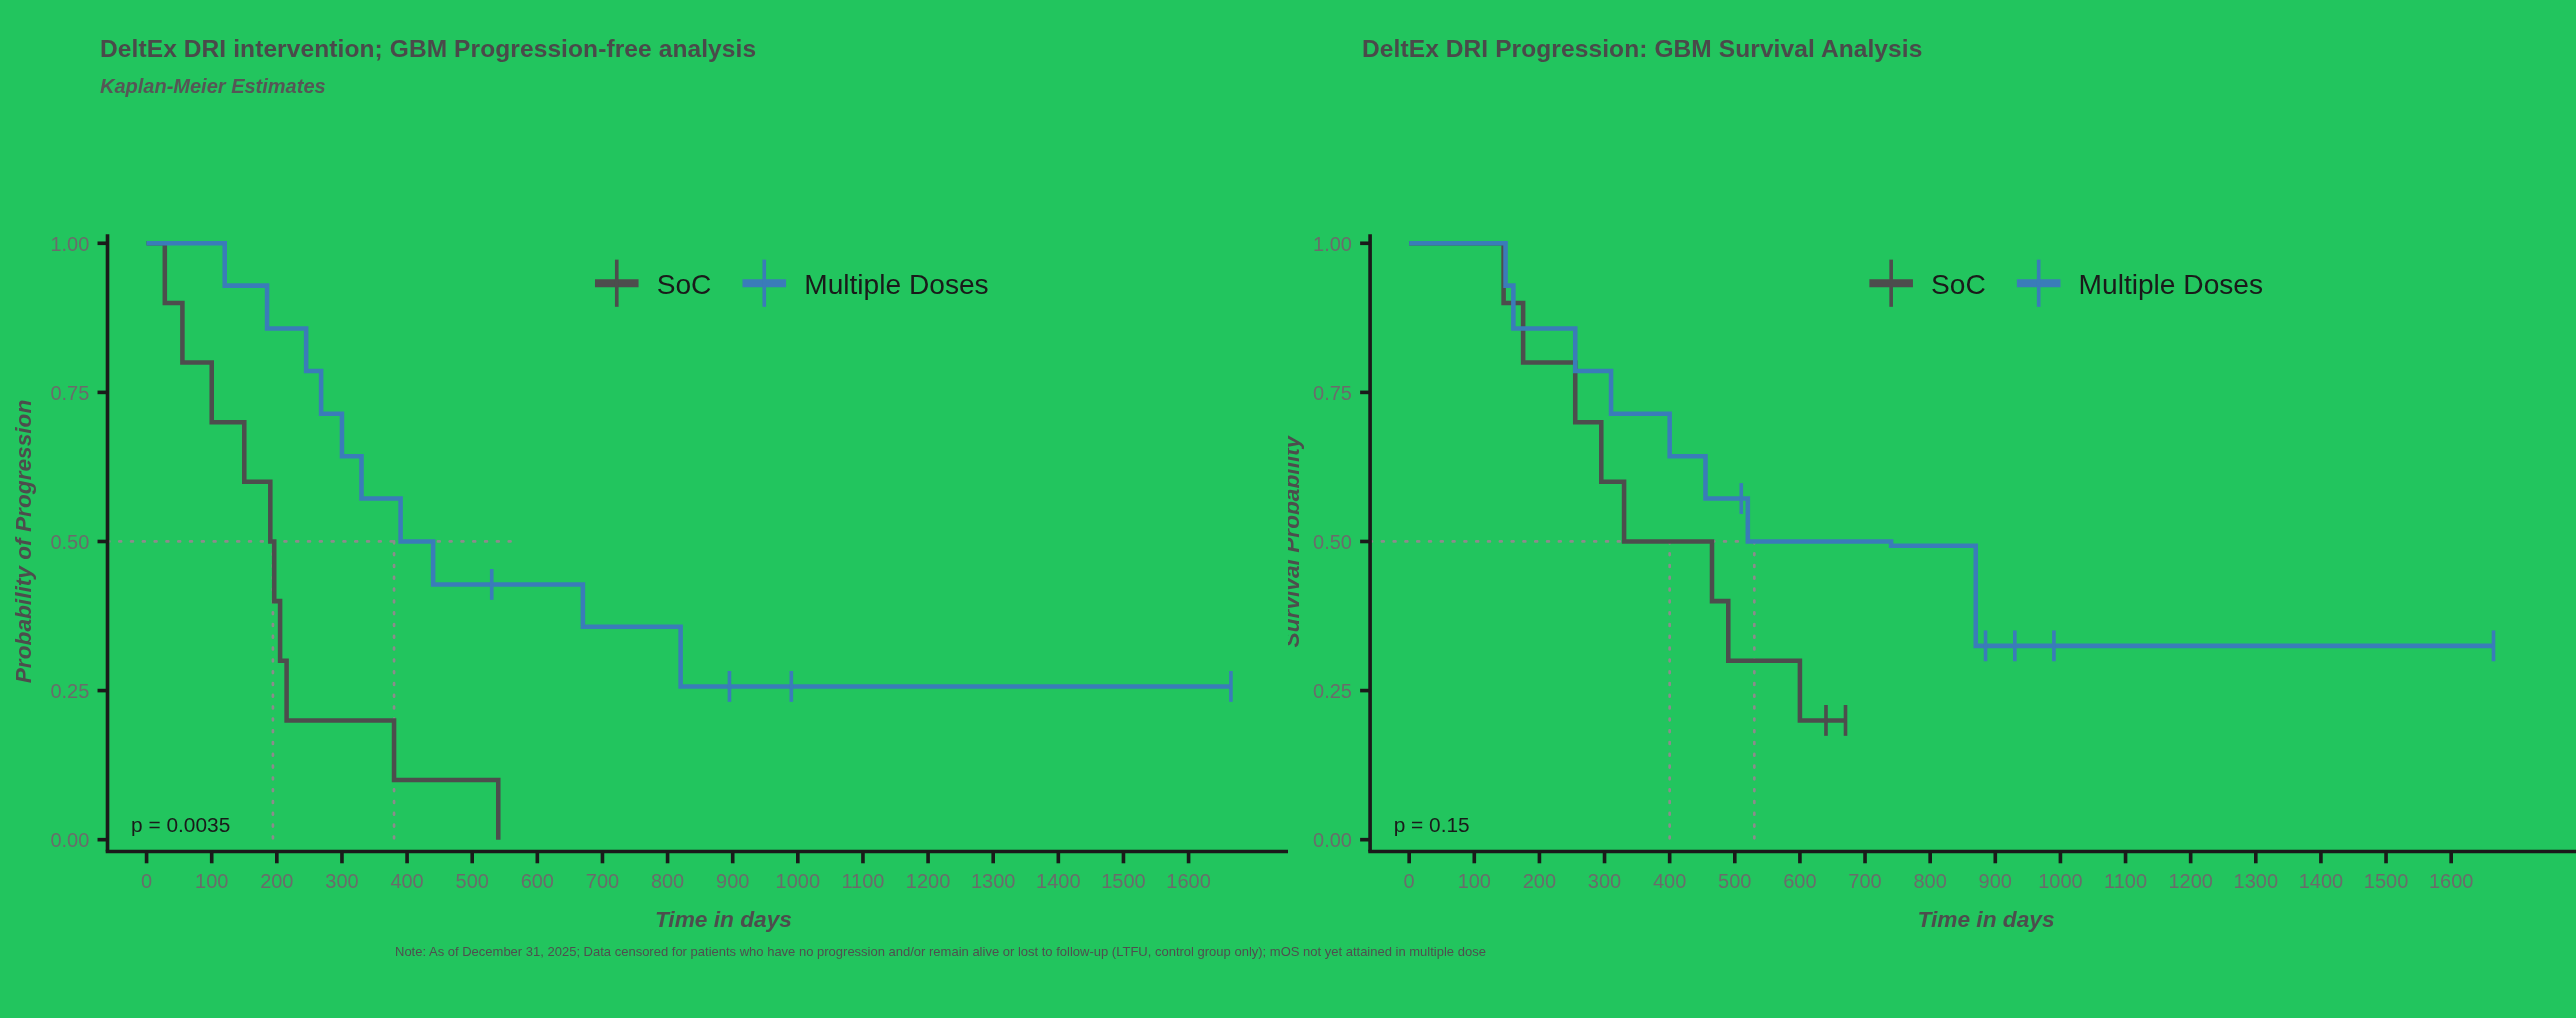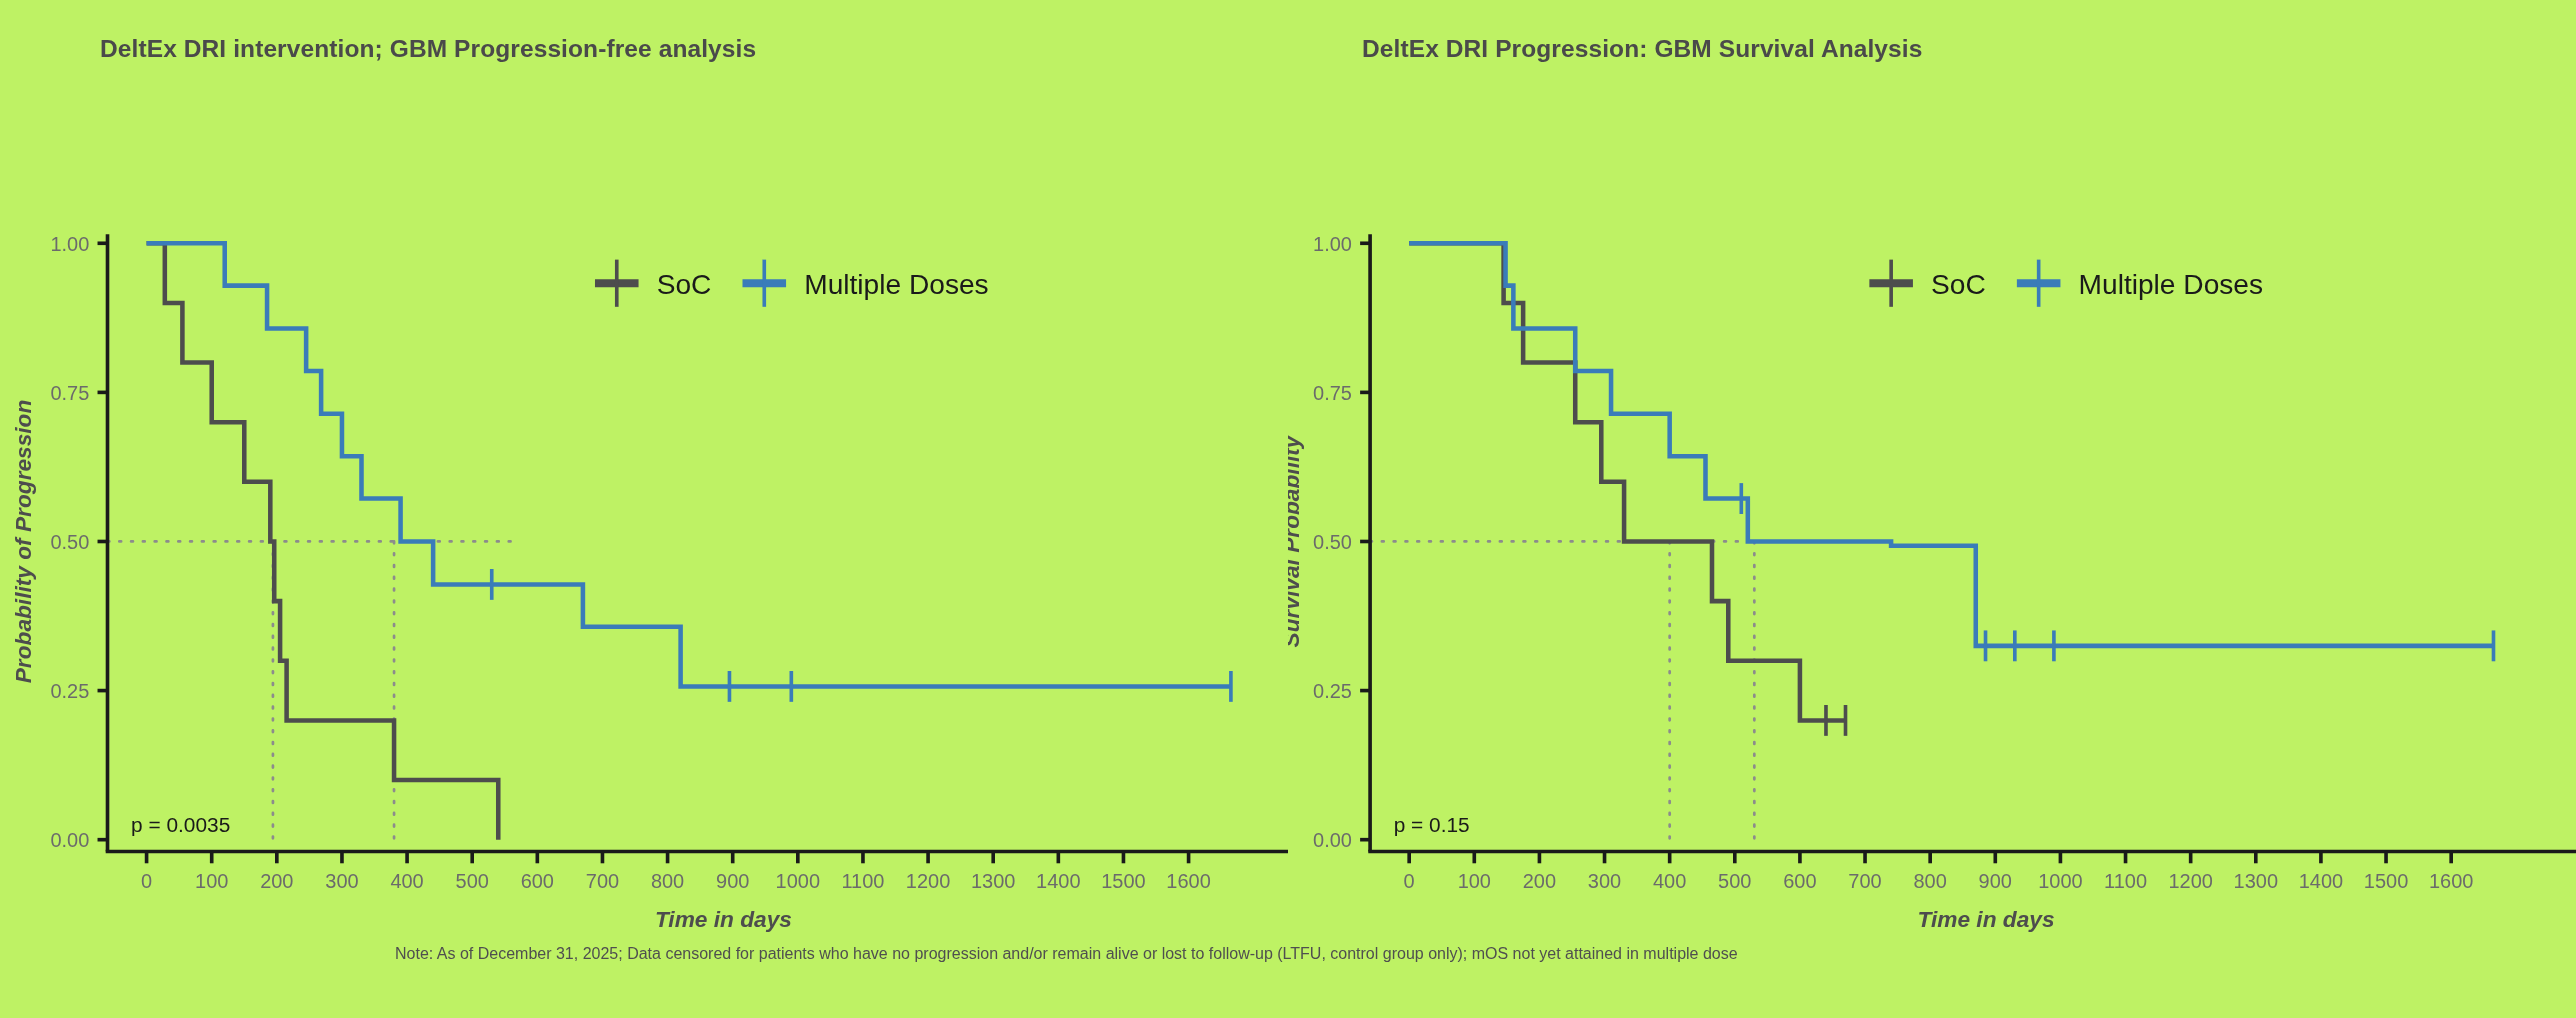--- a/index.html
+++ b/index.html
@@ -10,21 +10,21 @@
   body {
     width: 2576px;
     height: 1019px;
     font-family: "Liberation Sans", sans-serif;
     overflow: hidden;
     position: relative;
   }
   .page {
     position: absolute;
     inset: 0;
-    background: #bef264;
+    background: #22c55e;
   }
   .panels {
     position: absolute;
     top: 0;
     left: 0;
     width: 2576px;
     height: 935px;
     display: flex;
     flex-direction: row;
   }
@@ -59,21 +59,21 @@
   .plot-svg {
     position: absolute;
     left: 0;
     top: 0;
   }
   .footnote {
     position: absolute;
     left: 395px;
     top: 942px;
     width: 1807px;
-    font-size: 16px;
+    font-size: 13px;
     line-height: 1.55;
     color: #4f4f4f;
   }
   .axis-title {
     font-size: 25px;
     font-weight: bold;
     font-style: italic;
     fill: #4d4d4d;
   }
   .tick-label {
@@ -92,20 +92,21 @@
 </head>
 <body>
 
 <div class="page">
 
   <div class="panels">
 
     <div class="panel left">
       <div class="panel-titles">
         <div class="panel-title">DeltEx DRI intervention; GBM Progression-free  analysis</div>
+        <div class="panel-subtitle">Kaplan-Meier  Estimates</div>
       </div>
       <svg class="plot-svg" width="1288" height="935" viewBox="0 0 1418 1030">
         <g>
             <line x1="118" y1="596.5" x2="569.9719101123595" y2="596.5" stroke="#8c8c8c" stroke-width="3" stroke-dasharray="2 11" stroke-linecap="round"></line>
             <line x1="300.22359550561794" y1="596.5" x2="300.22359550561794" y2="929" stroke="#8c8c8c" stroke-width="3" stroke-dasharray="2 11" stroke-linecap="round"></line>
             <line x1="433.6629213483146" y1="596.5" x2="433.6629213483146" y2="929" stroke="#8c8c8c" stroke-width="3" stroke-dasharray="2 11" stroke-linecap="round"></line>
             <polyline points="161.04,268.00 181.13,268.00 181.13,333.70 200.50,333.70 200.50,399.40 232.79,399.40 232.79,465.10 268.66,465.10 268.66,530.80 297.35,530.80 297.35,596.50 301.66,596.50 301.66,662.20 308.12,662.20 308.12,727.90 315.29,727.90 315.29,793.60 433.66,793.60 433.66,859.30 548.45,859.30 548.45,925.00" fill="none" stroke="#4d4d4d" stroke-width="5" stroke-linejoin="miter" stroke-linecap="butt"></polyline>
             <polyline points="161.04,268.00 247.13,268.00 247.13,314.65 293.77,314.65 293.77,361.95 336.81,361.95 336.81,408.60 353.31,408.60 353.31,455.90 376.27,455.90 376.27,502.55 397.79,502.55 397.79,549.20 440.84,549.20 440.84,596.50 476.71,596.50 476.71,643.80 641.71,643.80 641.71,690.45 749.33,690.45 749.33,756.15 1355.54,756.15" fill="none" stroke="#3a7cb9" stroke-width="5" stroke-linejoin="miter" stroke-linecap="butt"></polyline>
             <line x1="541.2752808988764" y1="626.8040000000001" x2="541.2752808988764" y2="660.8040000000001" stroke="#3a7cb9" stroke-width="4"></line>
             <line x1="803.1320224719102" y1="739.151" x2="803.1320224719102" y2="773.151" stroke="#3a7cb9" stroke-width="4"></line>

